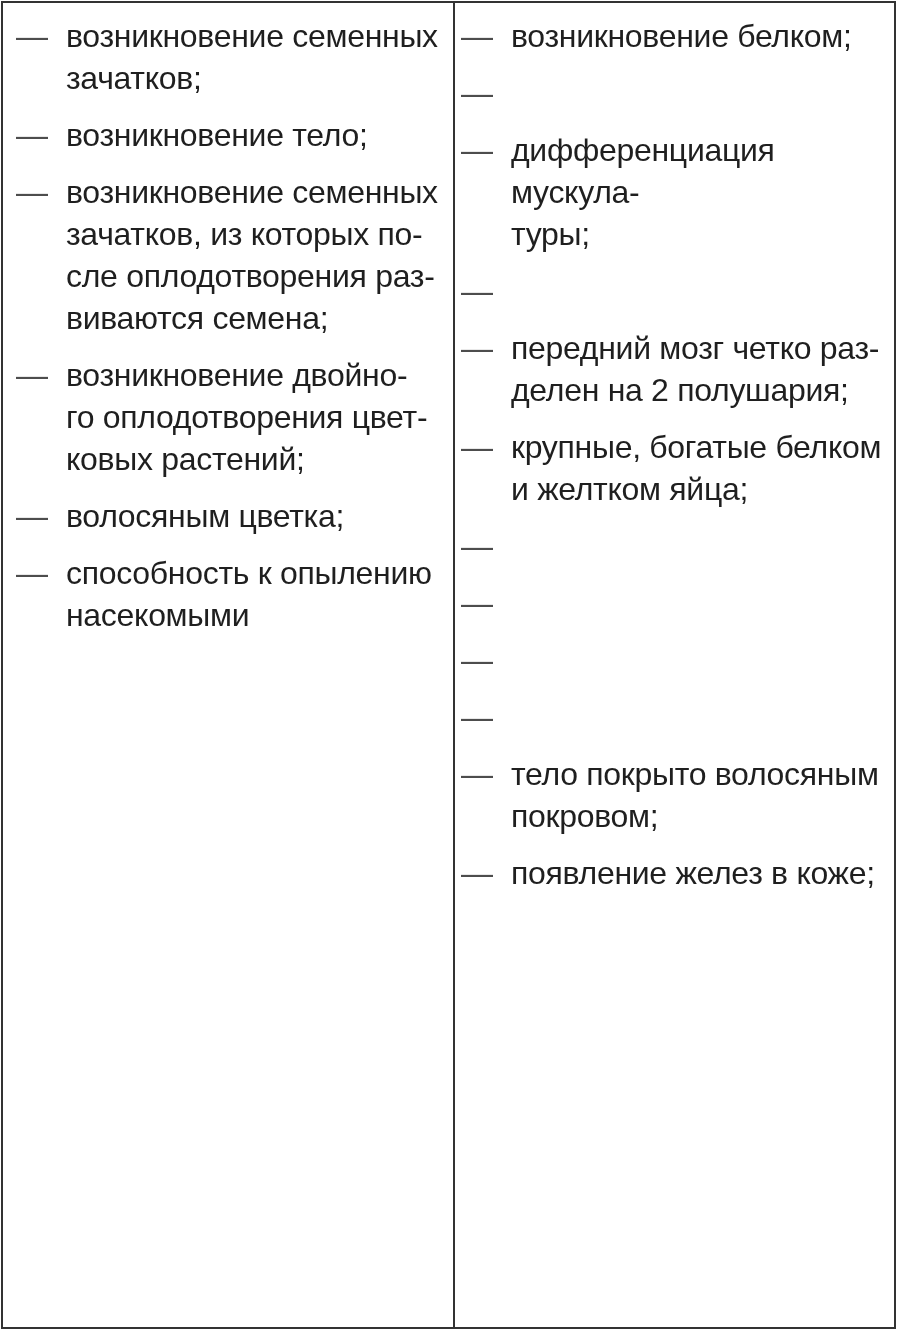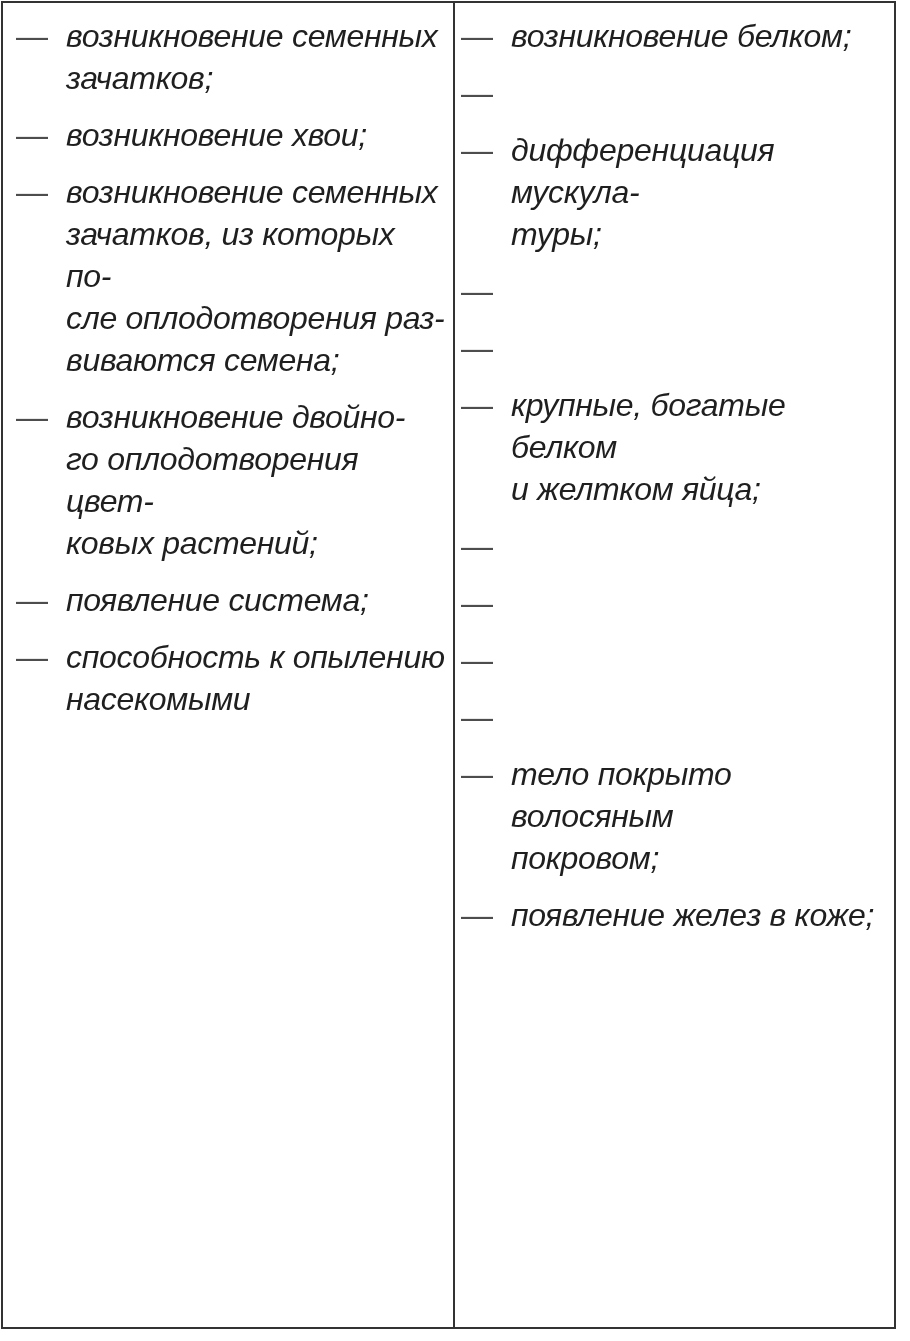--- a/index.html
+++ b/index.html
@@ -53,55 +53,54 @@
   .item:first-child { margin-top: 0; }
   .dash {
     flex: 0 0 50px;
     width: 50px;
     color: var(--bullet);
     user-select: none;
   }
   .txt {
     white-space: pre-line;
     flex: 1 1 auto;
-    font-style: italic;
   }
 </style>
 </head>
 <body>
 
 <div class="page">
   <div class="table">
 
     <div class="col col-left">
       <div class="item">
         <span class="dash">—</span>
         <div class="txt">возникновение семенных
 зачатков;</div>
       </div>
       <div class="item">
         <span class="dash">—</span>
-        <div class="txt">возникновение хвои;</div>
+        <div class="txt">возникновение тело;</div>
       </div>
       <div class="item">
         <span class="dash">—</span>
         <div class="txt">возникновение семенных
 зачатков, из которых по-
 сле оплодотворения раз-
 виваются семена;</div>
       </div>
       <div class="item">
         <span class="dash">—</span>
         <div class="txt">возникновение двойно-
 го оплодотворения цвет-
 ковых растений;</div>
       </div>
       <div class="item">
         <span class="dash">—</span>
-        <div class="txt">появление система;</div>
+        <div class="txt">волосяным цветка;</div>
       </div>
       <div class="item">
         <span class="dash">—</span>
         <div class="txt">способность к опылению
 насекомыми</div>
       </div>
     </div>
 
     <div class="col col-right">
       <div class="item">
@@ -114,20 +113,22 @@
       <div class="item">
         <span class="dash">—</span>
         <div class="txt">дифференциация мускула-
 туры;</div>
       </div>
       <div class="item">
         <span class="dash">—</span>
       </div>
       <div class="item">
         <span class="dash">—</span>
+        <div class="txt">передний мозг четко раз-
+делен на 2 полушария;</div>
       </div>
       <div class="item">
         <span class="dash">—</span>
         <div class="txt">крупные, богатые белком
 и желтком яйца;</div>
       </div>
       <div class="item">
         <span class="dash">—</span>
       </div>
       <div class="item">

